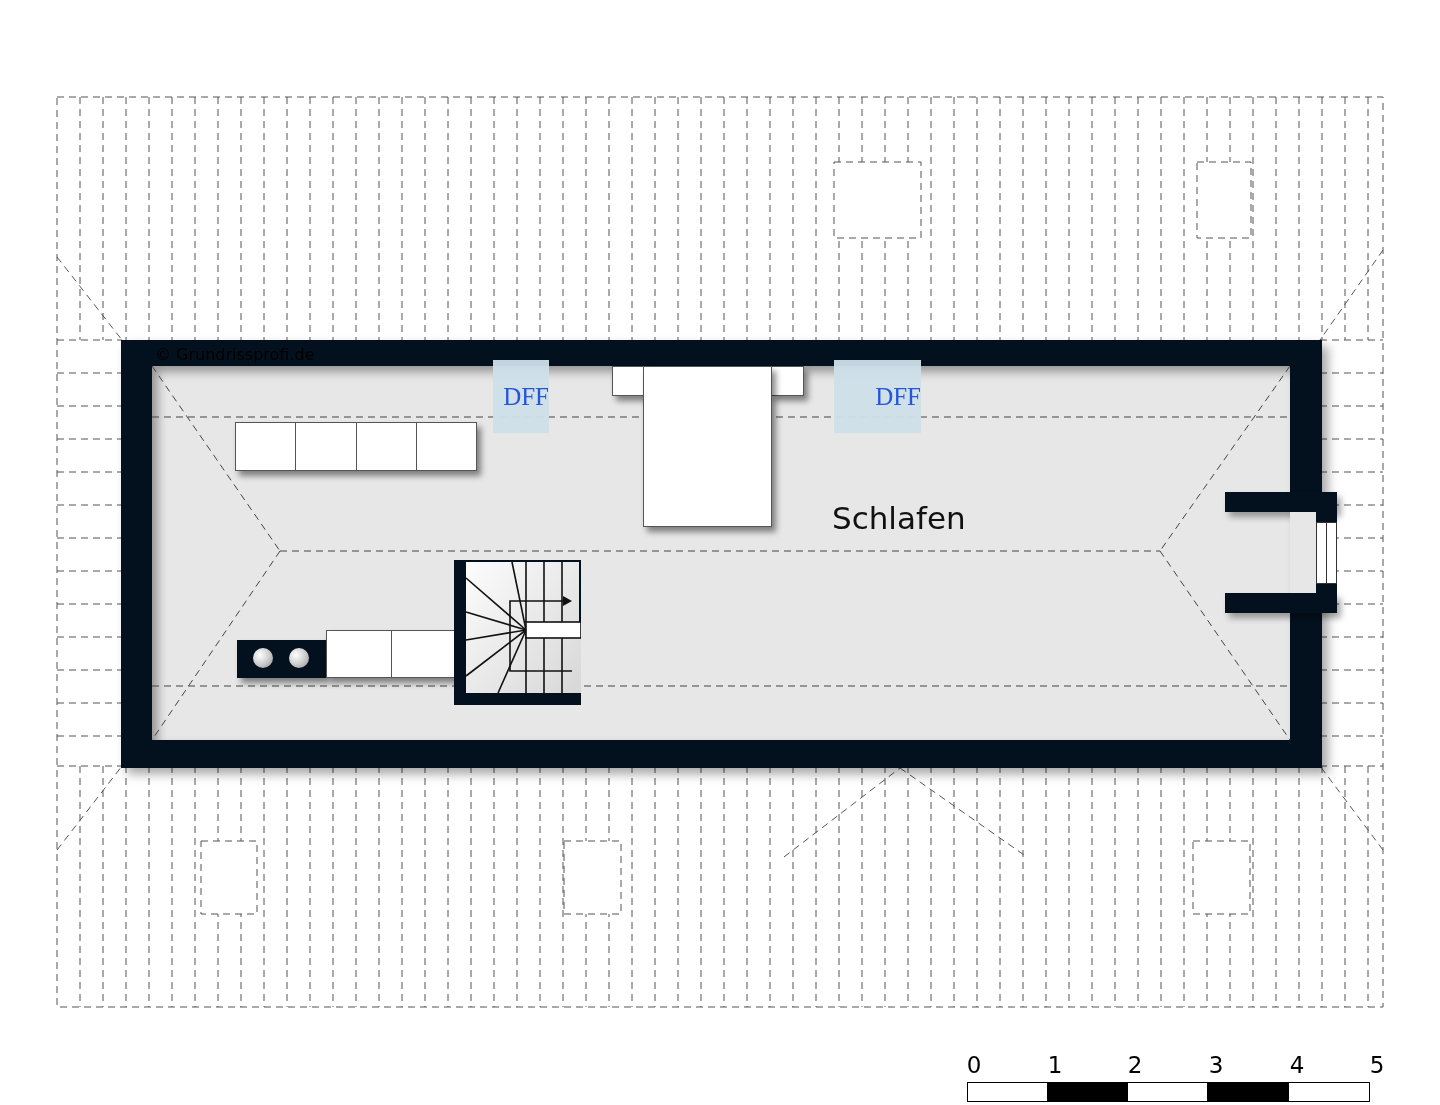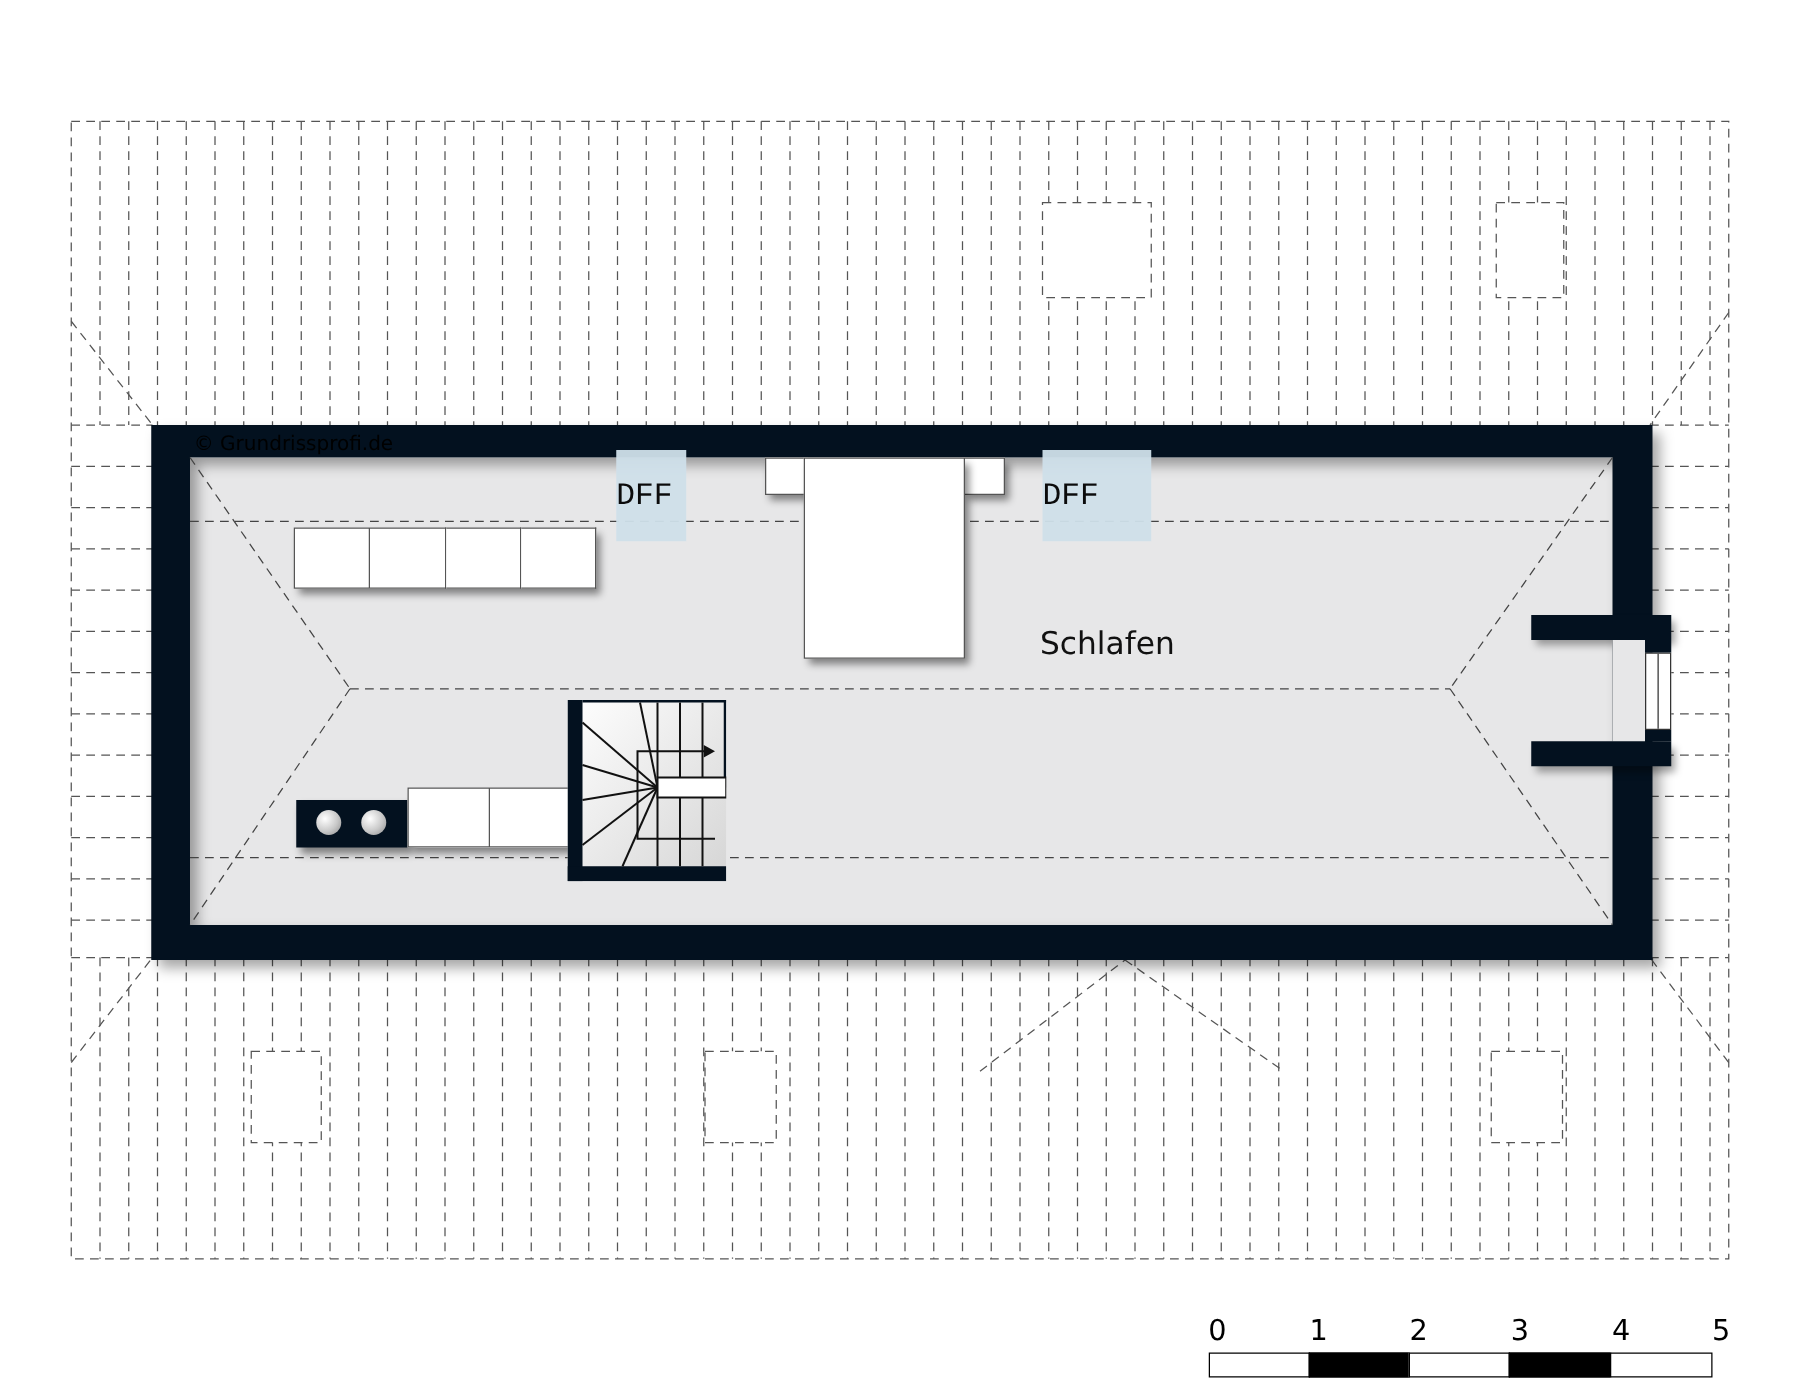--- a/index.html
+++ b/index.html
@@ -2,21 +2,21 @@
 <html><head>
 <meta charset="utf-8">
 <style>
   html, body { margin: 0; padding: 0; background: #ffffff; }
   body { width: 1440px; height: 1105px; position: relative; overflow: hidden; font-family: "DejaVu Sans", sans-serif; }
   #roof { position: absolute; left: 0; top: 0; width: 1440px; height: 1105px; }
   .abs { position: absolute; box-sizing: border-box; }
   .wall { background: #03111f; }
   .floor { background: #e7e7e8; box-shadow: inset 6px 6px 10px rgba(0,0,0,0.35); }
   .furn { background: #ffffff; border: 1px solid #555; box-shadow: 4px 5px 6px rgba(0,0,0,0.45); }
-  .dff { background: #cfe0ea; opacity: 0.95; display:flex; align-items:center; justify-content:flex-start; font-family: Liberation Mono, monospace; font-size: 25px; color: #000000; }
+  .dff { background: #cfe0ea; opacity: 0.95; display:flex; align-items:center; justify-content:flex-end; font-family: Liberation Serif, serif; font-size: 25px; color: #1d4ed8; }
   .label { font-family: "DejaVu Sans", sans-serif; color: #111; white-space: nowrap; }
   .copyright { font-size: 16px; color: #000000; }
   .scale-num { font-family: "DejaVu Sans", sans-serif; font-size: 23px; color: #000; position: absolute; top: 0; transform: translateX(-50%); }
   .scale-seg { position: absolute; top: 30px; height: 20px; border: 1.5px solid #000; box-sizing: border-box; }
   .hob-ring { position: absolute; width: 20px; height: 20px; border-radius: 50%; background: radial-gradient(circle at 35% 35%, #ffffff, #c8c8c8 55%, #8a8a8a); }
 </style>
 </head>
 <body>
 
 <svg id="roof" xmlns="http://www.w3.org/2000/svg" width="1440" height="1105" viewBox="0 0 1440 1105">
@@ -220,21 +220,21 @@
   <div style="flex:1; background:#fff; border:1px solid #555;"></div>
   <div style="flex:1; background:#fff; border:1px solid #555; border-left:none;"></div>
   <div style="flex:1; background:#fff; border:1px solid #555; border-left:none;"></div>
   <div style="flex:1; background:#fff; border:1px solid #555; border-left:none;"></div>
 </div>
 
 <div class="abs furn" style="left:612px; top:366px; width:34px; height:30px;"></div>
 <div class="abs furn" style="left:770px; top:366px; width:34px; height:30px;"></div>
 <div class="abs furn" style="left:643px; top:366px; width:129px; height:161px;"></div>
 
-<div class="abs label" style="left:832px; top:500px; font-size:25px;">Schlafen</div>
+<div class="abs label" style="left:832px; top:500px; font-size:31px;">Schlafen</div>
 
 <div class="abs wall" style="left:237px; top:640px; width:89px; height:38px; box-shadow: 4px 5px 6px rgba(0,0,0,0.45);">
   <div class="hob-ring" style="left:16px; top:8px;"></div>
   <div class="hob-ring" style="left:52px; top:8px;"></div>
 </div>
 <div class="abs" style="left:326px; top:630px; width:130px; height:48px; display:flex; box-shadow: 4px 5px 6px rgba(0,0,0,0.45);">
   <div style="flex:1; background:#fff; border:1px solid #555;"></div>
   <div style="flex:1; background:#fff; border:1px solid #555; border-left:none;"></div>
 </div>
 

